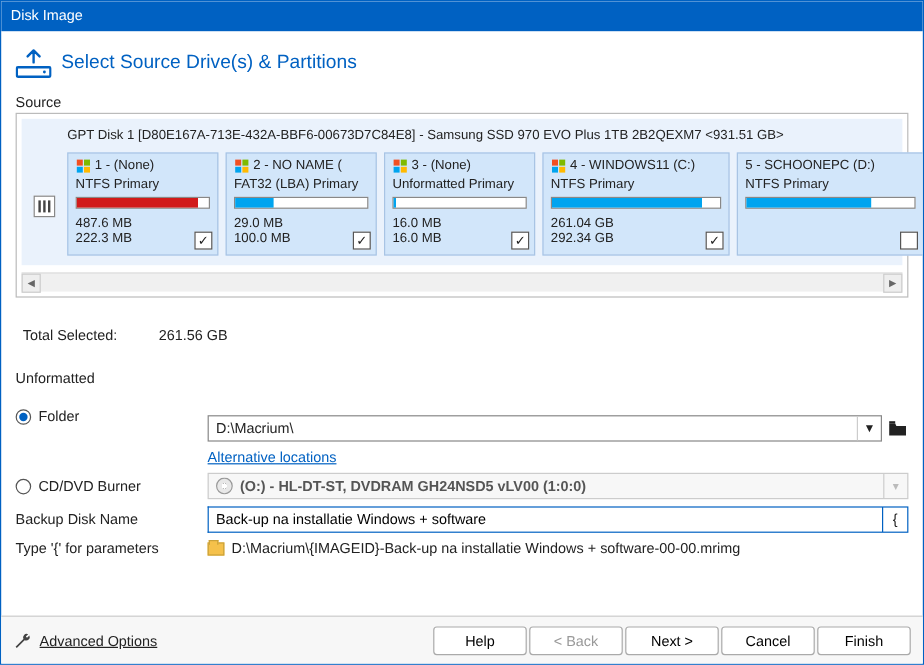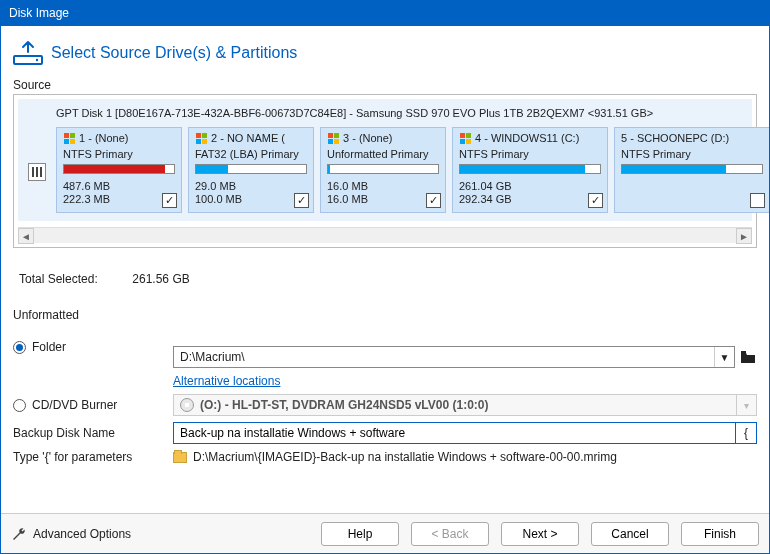--- a/index.html
+++ b/index.html
@@ -43,23 +43,23 @@
   .combo .btn { width: 20px; height: 100%; display: flex; align-items: center; justify-content: center; border-left: 1px solid #ccc; }
   .altlink { color: #0061c2; text-decoration: underline; font-size: 12px; padding: 4px 0 4px 0; cursor: pointer; }
   .dvd-combo { border: 1px solid #ccc; background: #f7f7f7; color: #555; }
   .filename-row { display: flex; align-items: center; }
   .filename-row input { flex: 1; border: 1px solid #0061c2; border-right: none; height: 22px; padding: 0 6px; font-size: 12px; outline: none; }
   .filename-row .bracket { border: 1px solid #0061c2; height: 22px; width: 22px; display: flex; align-items: center; justify-content: center; font-size: 12px; cursor: pointer; }
   .type-row { display: flex; align-items: center; gap: 6px; font-size: 12px; }
   .folder-icon { width: 14px; height: 11px; background: #f5c14b; border: 1px solid #caa23a; position: relative; }
   .folder-icon::before { content: ""; position: absolute; top: -3px; left: 0; width: 6px; height: 3px; background: #f5c14b; border: 1px solid #caa23a; border-bottom: none; }
   .bottombar { position: absolute; bottom: 1px; left: 1px; right: 1px; height: 40px; border-top: 1px solid #ccc; background: #f7f7f7; display: flex; align-items: center; padding: 0 10px; }
-  .adv { display: flex; align-items: center; gap: 6px; cursor: pointer; }
+  .adv { display: flex; align-items: center; gap: 6px; text-decoration: underline; cursor: pointer; }
   .spacer { flex: 1; }
-  .btns { display: flex; gap: 12px; }
+  .btns { display: flex; gap: 2px; }
   .wbtn { min-width: 78px; height: 24px; border: 1px solid #aaa; background: #fff; border-radius: 3px; font-size: 12px; cursor: pointer; }
   .wbtn.dis { color: #999; }
   .drop-arrow { font-size: 10px; }
   .wrench { display: inline-block; }
   .combo-wrap { display:flex; align-items: center; gap: 4px; margin-top: 20px; }
   .browse-icon { width: 18px; height: 16px; display:flex;align-items:center;justify-content:center; }
   .disc-icon { width:14px;height:14px;border-radius:50%;background: radial-gradient(circle,#fff 0 25%,#bbb 26% 27%,#e8e8e8 28% 100%);border:1px solid #999;display:inline-block;margin-right:6px; }
   .sec { position: relative; }
 </style>
 </head>

